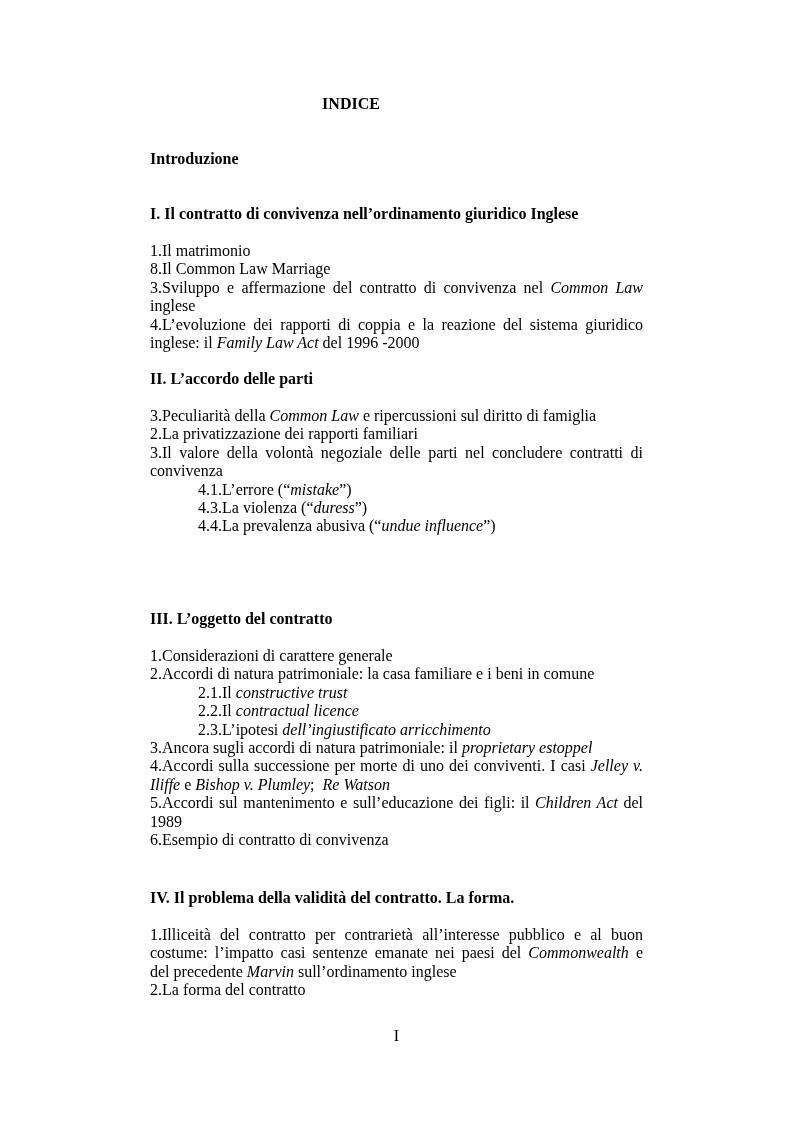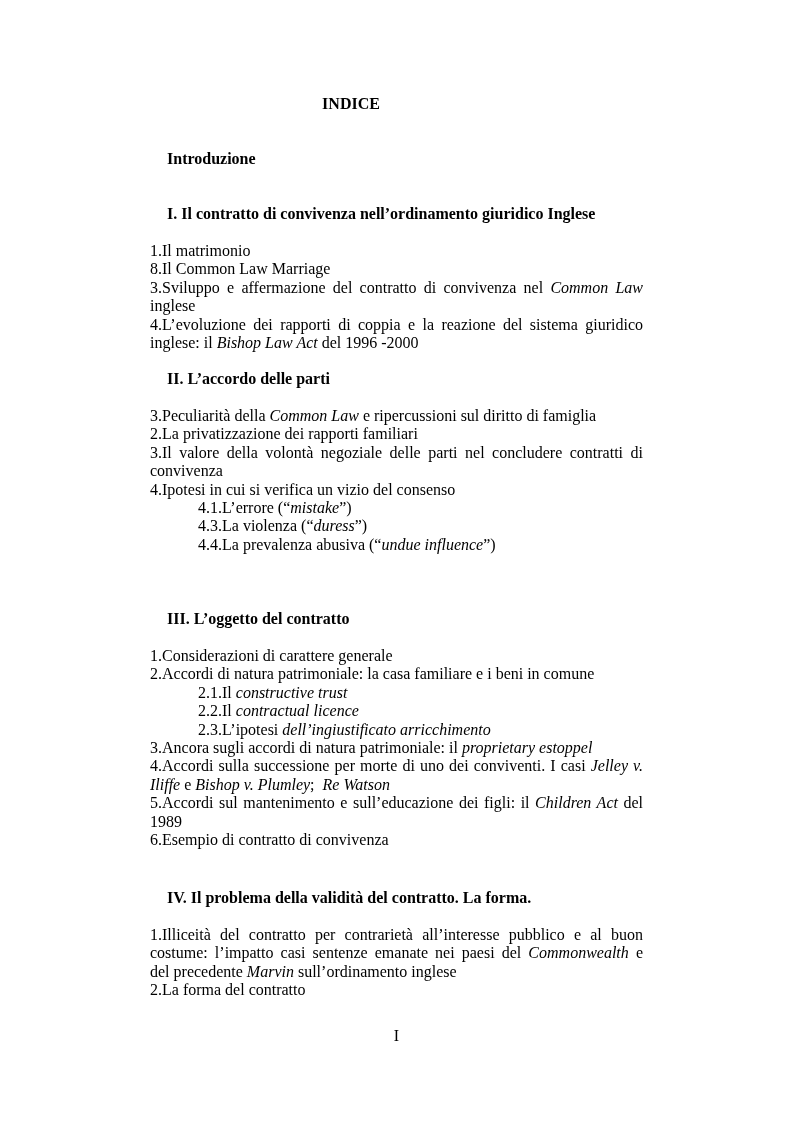--- a/index.html
+++ b/index.html
@@ -1,21 +1,21 @@
 <!DOCTYPE html>
 <html><head>
 <meta charset="utf-8">
 <style>
   html, body { margin: 0; padding: 0; background: #ffffff; }
   body { width: 793px; height: 1123px; position: relative; overflow: hidden;
          font-family: "Liberation Serif", "DejaVu Serif", serif; color: #000; }
   .title { position: absolute; left: 0; width: 702px; top: 95px; text-align: center;
            font-weight: bold; font-size: 16px; line-height: 18.4px; }
   .blk { position: absolute; left: 150px; width: 493px; font-size: 16px; line-height: 18.4px; }
-  .h { font-weight: bold; margin-left: 17px; }
+  .h { font-weight: bold; }
   .ln { display: block; text-align: justify; text-align-last: left; }
   .just { text-align: justify; text-align-last: justify; }
   .sub { padding-left: 48px; }
   i { font-style: italic; }
   .pnum { position: absolute; left: 0; width: 793px; top: 1027px; text-align: center;
           font-size: 16px; line-height: 18.4px; }
 </style>
 </head>
 <body>
 
@@ -23,30 +23,29 @@
 
 <div class="blk h" style="top:150px">Introduzione</div>
 
 <div class="blk h" style="top:205px">I. Il contratto di convivenza nell’ordinamento giuridico Inglese</div>
 <div class="blk" style="top:242px">
   <span class="ln">1.Il matrimonio</span>
   <span class="ln">8.Il Common Law Marriage</span>
   <span class="ln just"><span>3.Sviluppo e affermazione del contratto di convivenza nel </span><i>Common Law</i></span>
   <span class="ln">inglese</span>
   <span class="ln just">4.L’evoluzione dei rapporti di coppia e la reazione del sistema giuridico</span>
-  <span class="ln"><span>inglese: il </span><i>Bishop Law Act</i><span> del 1996 -2000</span></span>
+  <span class="ln"><span>inglese: il </span><i>Family Law Act</i><span> del 1996 -2000</span></span>
 </div>
 
 <div class="blk h" style="top:370px">II. L’accordo delle parti</div>
 <div class="blk" style="top:407px">
   <span class="ln"><span>3.Peculiarità della </span><i>Common Law</i><span> e ripercussioni sul diritto di famiglia</span></span>
   <span class="ln">2.La privatizzazione dei rapporti familiari</span>
   <span class="ln just">3.Il valore della volontà negoziale delle parti nel concludere contratti di</span>
   <span class="ln">convivenza</span>
-  <span class="ln">4.Ipotesi in cui si verifica un vizio del consenso</span>
   <span class="ln sub"><span>4.1.L’errore (“</span><i>mistake</i><span>”)</span></span>
   <span class="ln sub"><span>4.3.La violenza (“</span><i>duress</i><span>”)</span></span>
   <span class="ln sub"><span>4.4.La prevalenza abusiva (“</span><i>undue influence</i><span>”)</span></span>
 </div>
 
 <div class="blk h" style="top:610px">III. L’oggetto del contratto</div>
 <div class="blk" style="top:647px">
   <span class="ln">1.Considerazioni di carattere generale</span>
   <span class="ln">2.Accordi di natura patrimoniale: la casa familiare e i beni in comune</span>
   <span class="ln sub"><span>2.1.Il </span><i>constructive trust</i></span>

